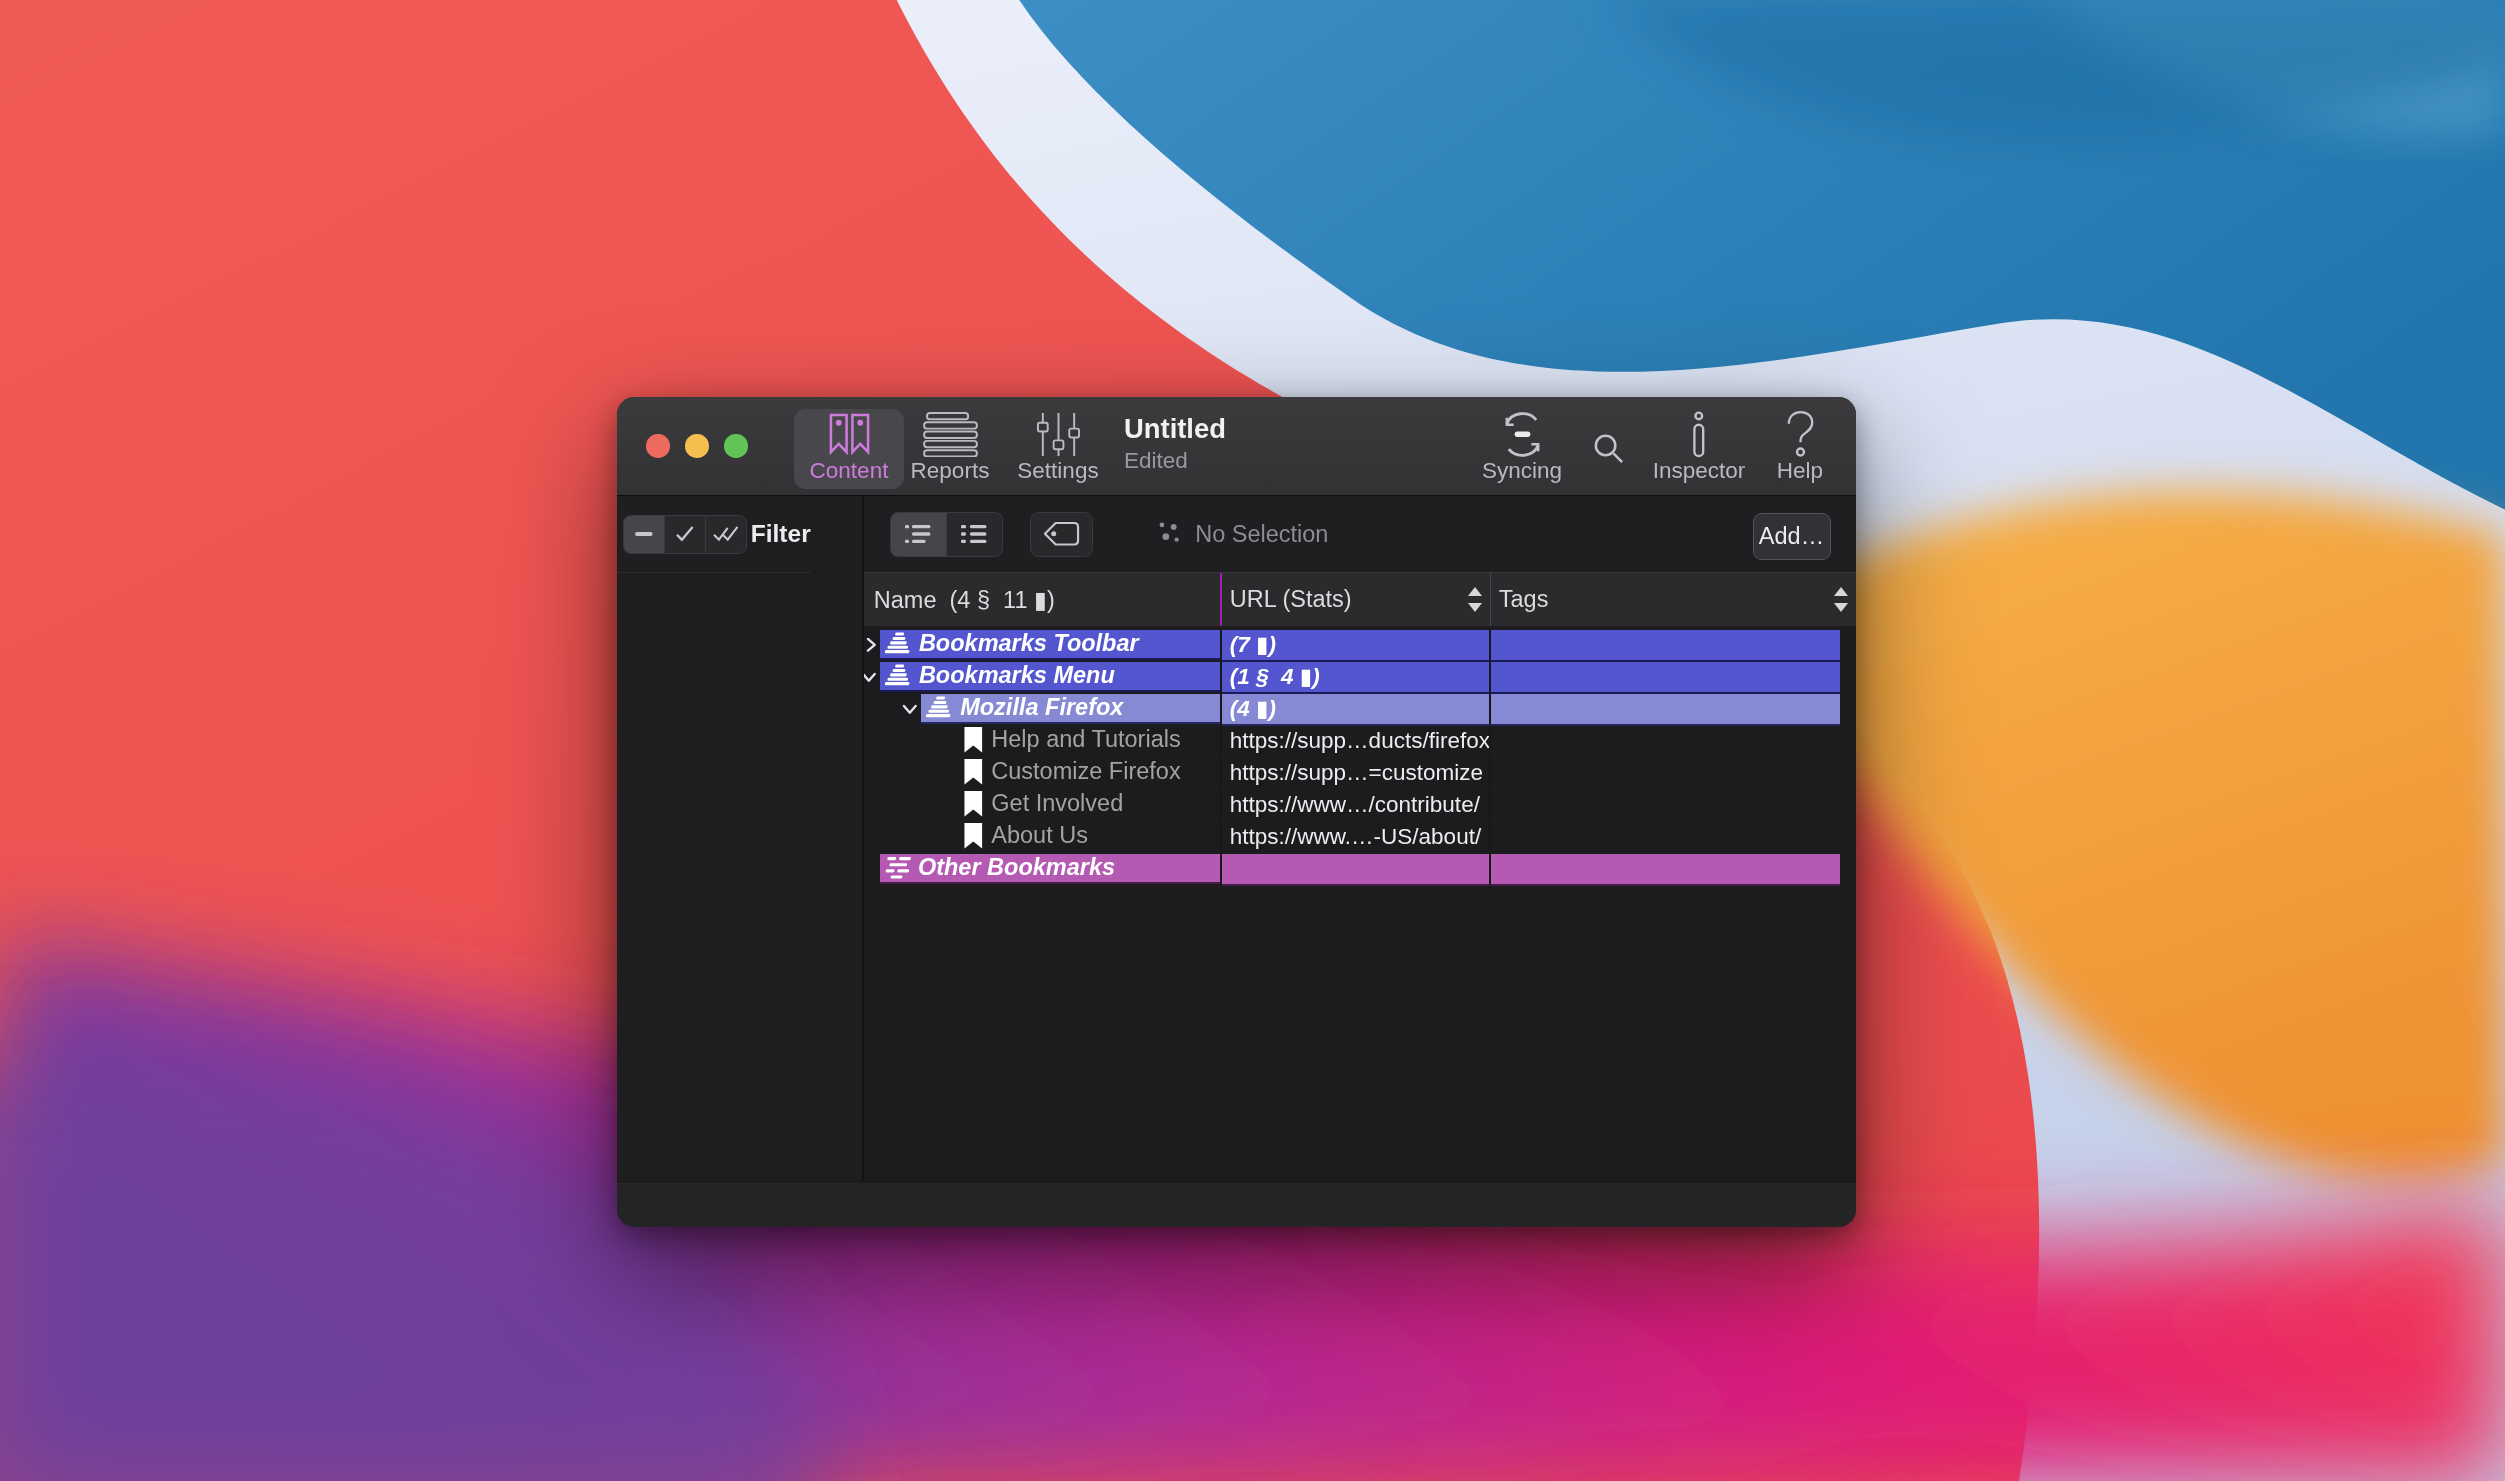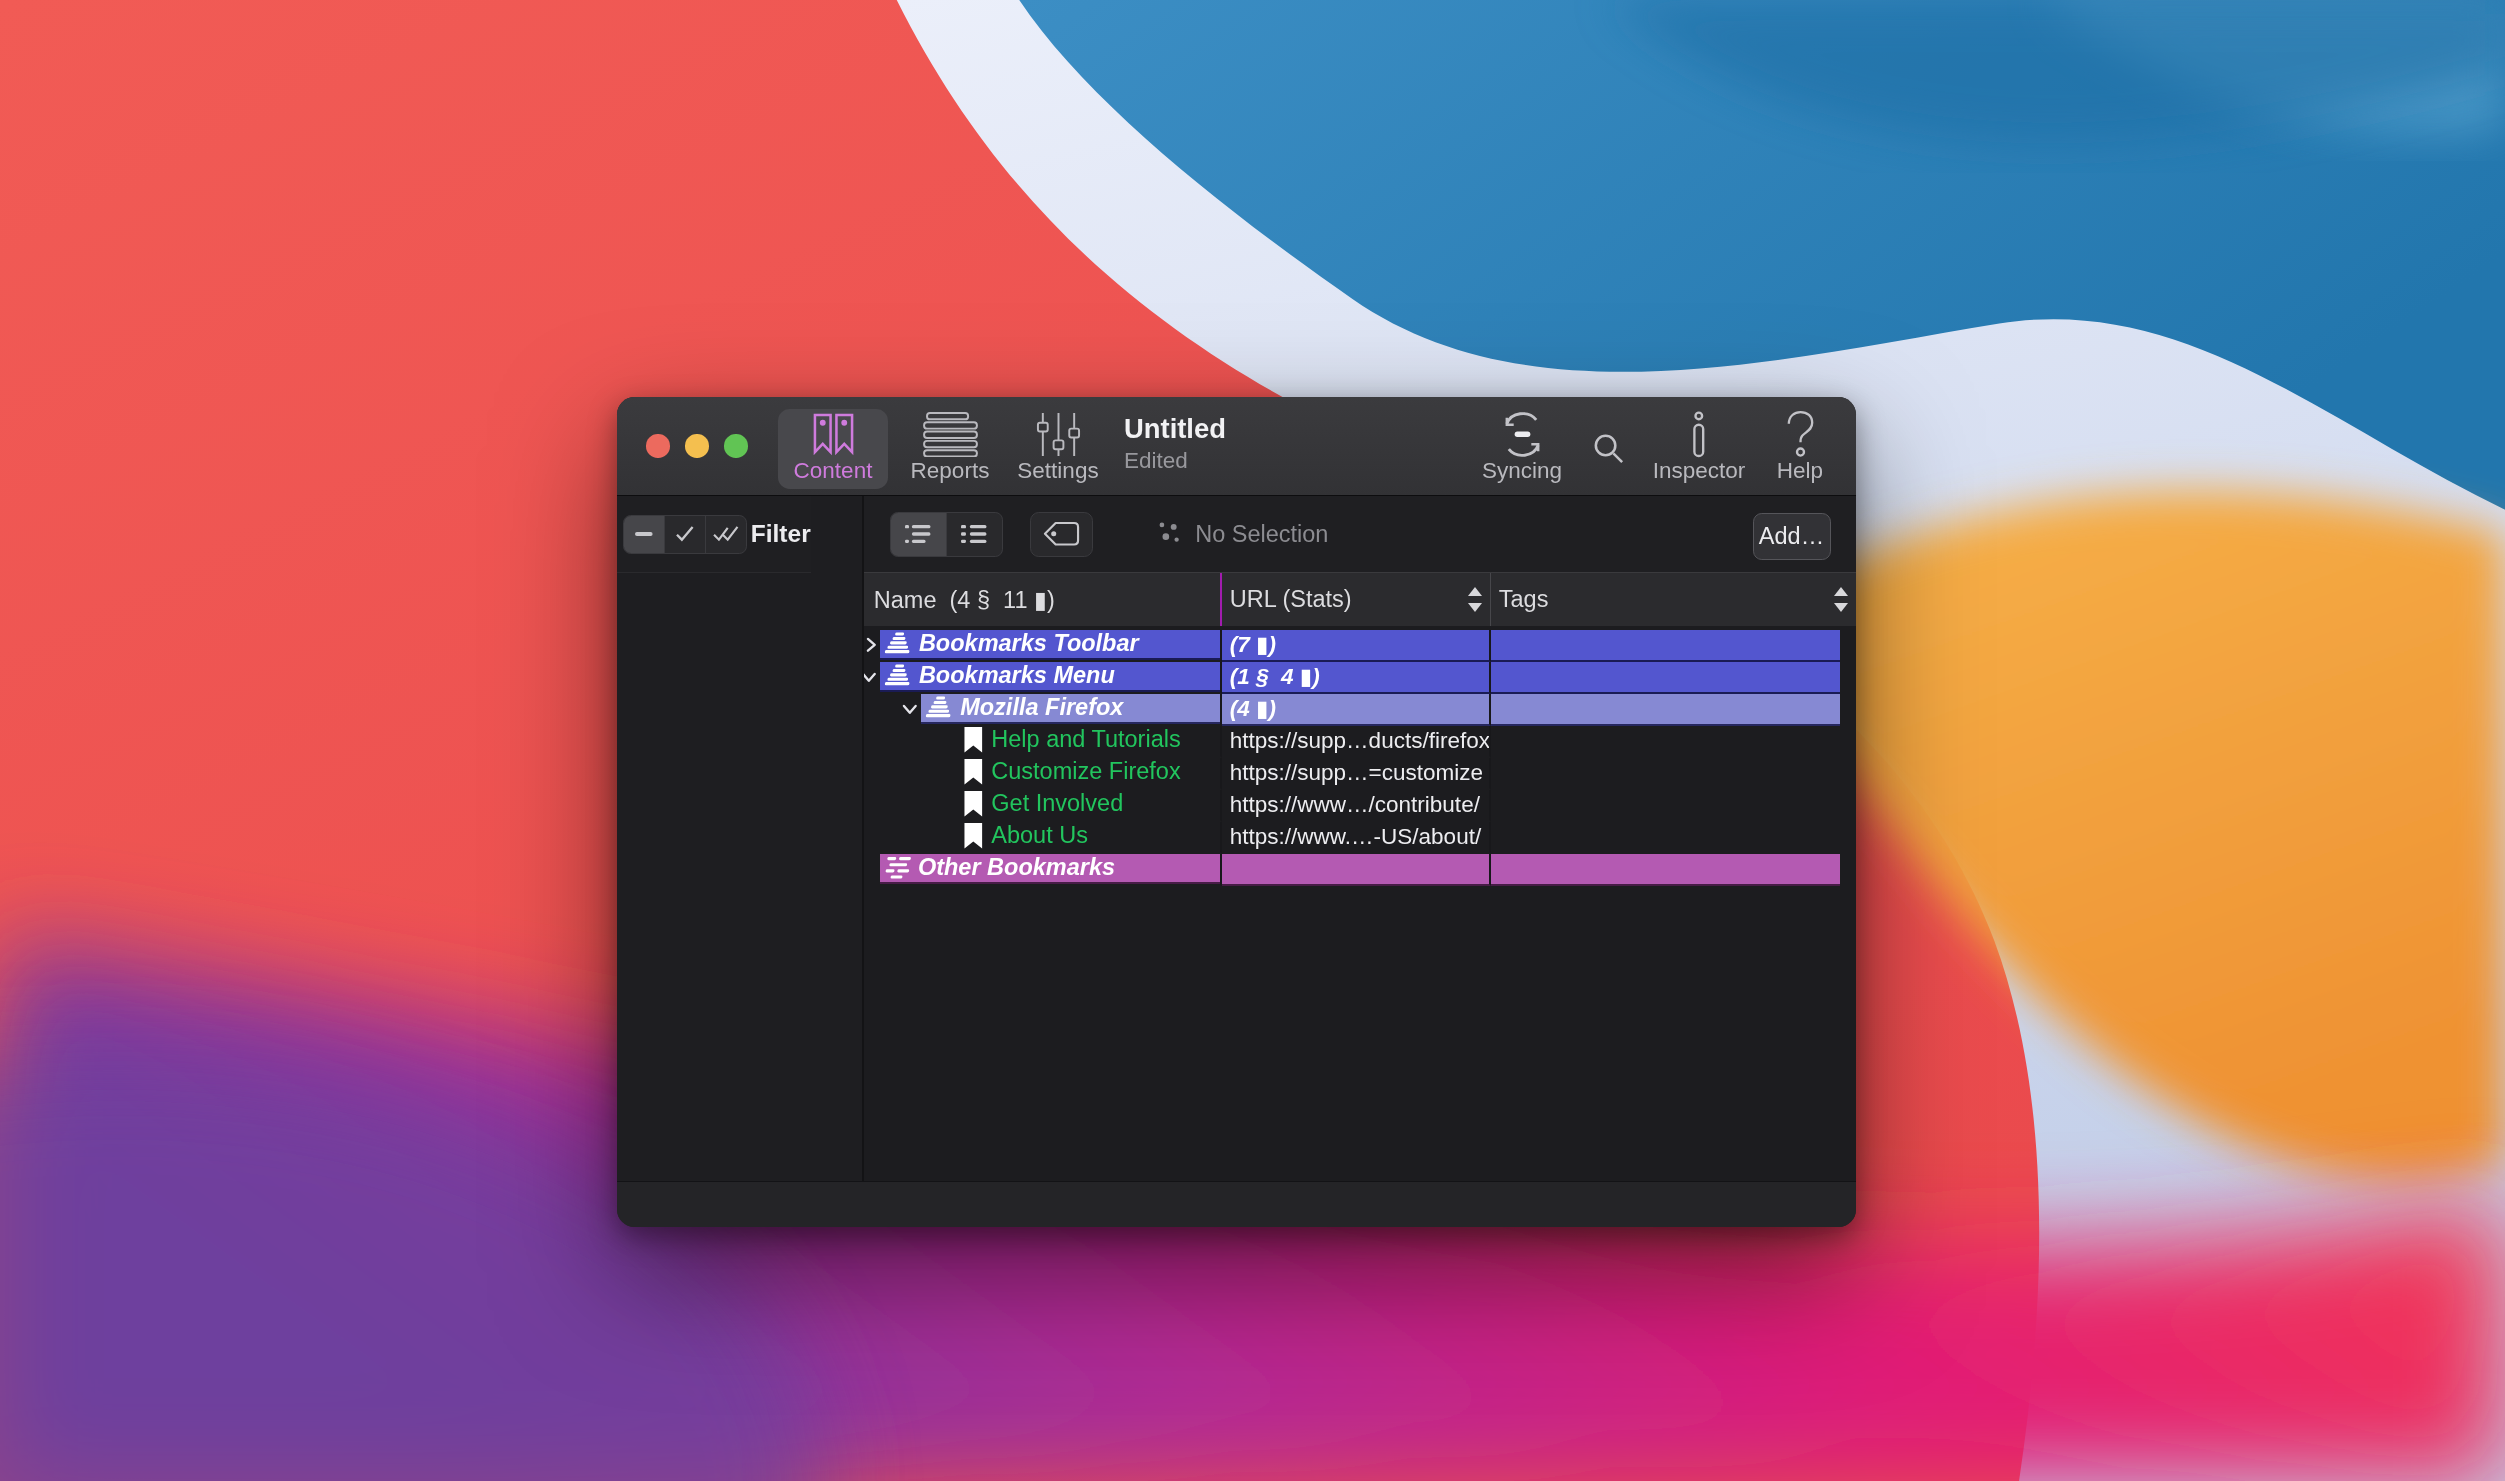--- a/index.html
+++ b/index.html
@@ -23,21 +23,21 @@
   .titlebar{position:relative;height:98px;flex:0 0 98px;
     background:linear-gradient(#3b3b3e,#323235);
     border-bottom:1px solid #0d0d0f;}
   .traffic{position:absolute;left:29px;top:37px;display:flex;gap:15.7px;}
   .light{width:23.5px;height:23.5px;border-radius:50%;}
   .tb-tab{position:absolute;top:11.8px;height:80px;border-radius:11.8px;
     display:flex;flex-direction:column;align-items:center;justify-content:flex-end;
     padding-bottom:5.9px;box-sizing:border-box;cursor:default;}
   .tb-tab .ticon{height:51px;display:flex;align-items:center;justify-content:center;}
   .tb-label{font-size:22.5px;color:#b9b9be;line-height:1;}
-  .tab-selected{background:#48484c;}
+  .tab-selected{background:#48484c;margin-left:16px;}
   .tab-selected .tb-label{color:#cf7bdd;}
   .titleblock{position:absolute;left:507px;top:15.7px;}
   .wtitle{font-size:27.4px;font-weight:700;color:#f2f2f4;line-height:1.2;}
   .wsub{font-size:22.5px;color:#98989d;line-height:1.3;}
   .tb-tool{position:absolute;top:11.8px;height:80px;display:flex;flex-direction:column;
     align-items:center;justify-content:flex-end;padding-bottom:5.9px;box-sizing:border-box;}
   .tb-tool .ticon{height:51px;display:flex;align-items:center;justify-content:center;}
 
   
   .wbody{flex:1;display:flex;min-height:0;}
@@ -93,21 +93,21 @@
   .cell-tags{flex:1;}
   .rname{font-size:23.5px;color:#f2f2f4;white-space:pre;}
   .chev{display:flex;align-items:center;margin-right:2px;}
   .ric{display:flex;align-items:center;flex:0 0 auto;}
 
   .st-blue .hlarea,.st-blue .cell-url,.st-blue .cell-tags{background:#5356cf;border-bottom-color:#1a1b55;}
   .st-lavender .hlarea,.st-lavender .cell-url,.st-lavender .cell-tags{background:#8689d3;border-bottom-color:#26275f;}
   .st-pink .hlarea,.st-pink .cell-url,.st-pink .cell-tags{background:#b45ab2;border-bottom-color:#471c46;}
   .st-blue .rname,.st-lavender .rname,.st-pink .rname{font-weight:700;font-style:italic;color:#fff;}
   .st-blue .cell-url,.st-lavender .cell-url{font-weight:700;font-style:italic;color:#fff;}
-  .st-plain .rname{color:#22c55e;}
+  .st-plain .rname{color:#a3a3a3;}
 
   
   .bottombar{height:45px;flex:0 0 45px;background:#242427;border-top:1px solid #131316;}
 </style>
 </head>
 <body>
 
 <div class="wallpaper">
   <svg viewBox="0 0 2556 1512" preserveAspectRatio="none" aria-hidden="true">
     <defs>

